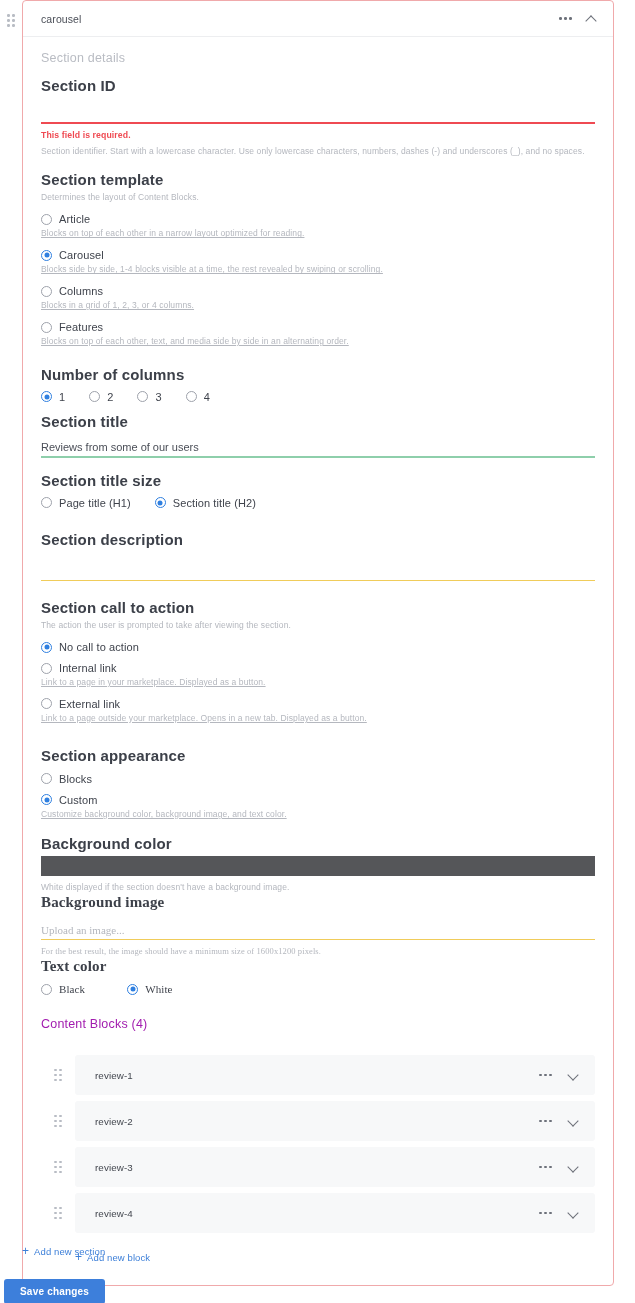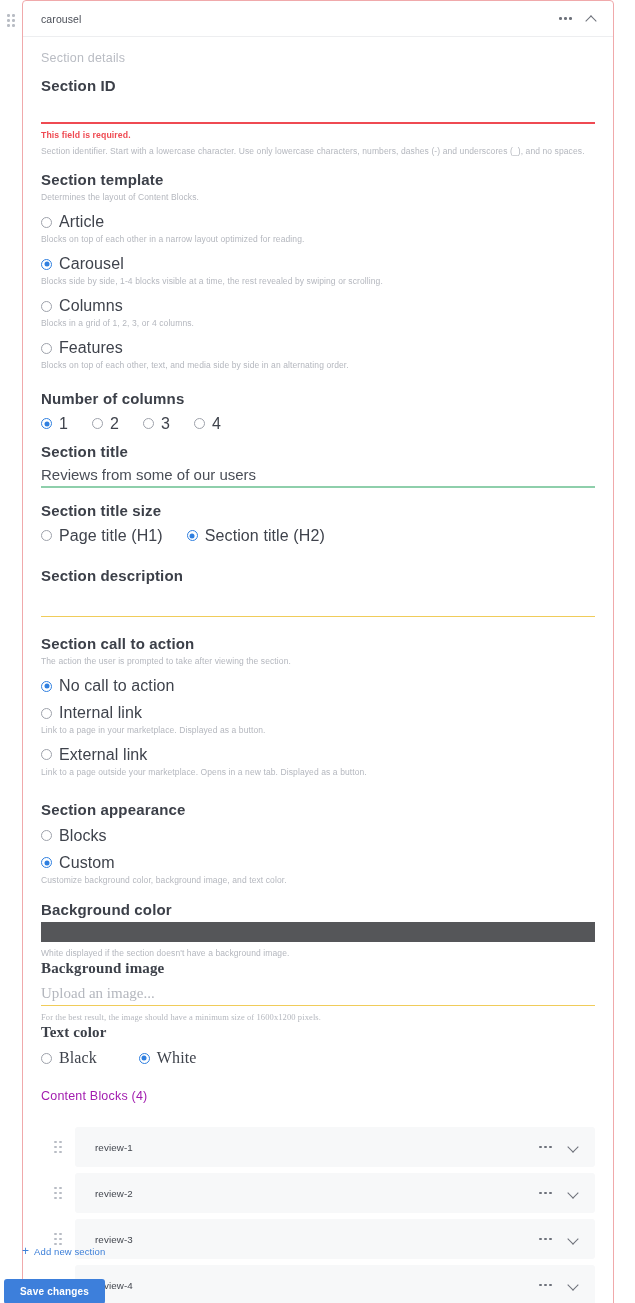--- a/index.html
+++ b/index.html
@@ -76,21 +76,21 @@
     line-height: 1.4;
   }
   .err-msg {
     font-size: 8.7px; font-weight: 700; color: #ef4a52; letter-spacing: .1px;
   }
 
   
   .uf { position: relative; }
   .uf-input {
     height: 26px; display: flex; align-items: flex-end; padding-bottom: 3px;
-    font-size: 15px; color: #4a4e57;
+    font-size: 11px; color: #4a4e57;
   }
   .uf-input.placeholder { color: #b4b7be; }
   .uf-line { height: 1.6px; width: 100%; }
   .line-red   { background: #ef4a52; }
   .line-green { background: #8ecfab; }
   .line-amber { background: #f0cc5a; }
 
   
   .radio-row { display: flex; align-items: center; gap: 7px; }
   .radio-list > .radio-row { margin-top: 9px; }
@@ -98,22 +98,22 @@
     width: 11px; height: 11px; border-radius: 50%;
     border: 1.2px solid #9ea2ab; background: #fff;
     flex: 0 0 auto; position: relative;
   }
   .radio.on { border-color: #2f7fe0; border-width: 1.4px; }
   .radio.on::after {
     content: ""; position: absolute;
     left: 50%; top: 50%; transform: translate(-50%,-50%);
     width: 5px; height: 5px; border-radius: 50%; background: #2f7fe0;
   }
-  .radio-label { font-size: 16px; color: #3f434c; letter-spacing: .1px; }
-  .radio-help { margin: 3px 0 0 0; }
+  .radio-label { font-size: 11px; color: #3f434c; letter-spacing: .1px; }
+  .radio-help { margin: 3px 0 0 0; text-decoration: underline; }
   .inline-radios { display: flex; align-items: center; gap: 24px; }
   .inline-radios.tight { gap: 42px; }
 
   
   .swatch { height: 20px; width: 100%; background: #555659; }
 
   
   .blocks-head {
     font-size: 12.5px; color: #a21caf; letter-spacing: .2px;
     margin: 22px 0 24px 0;

